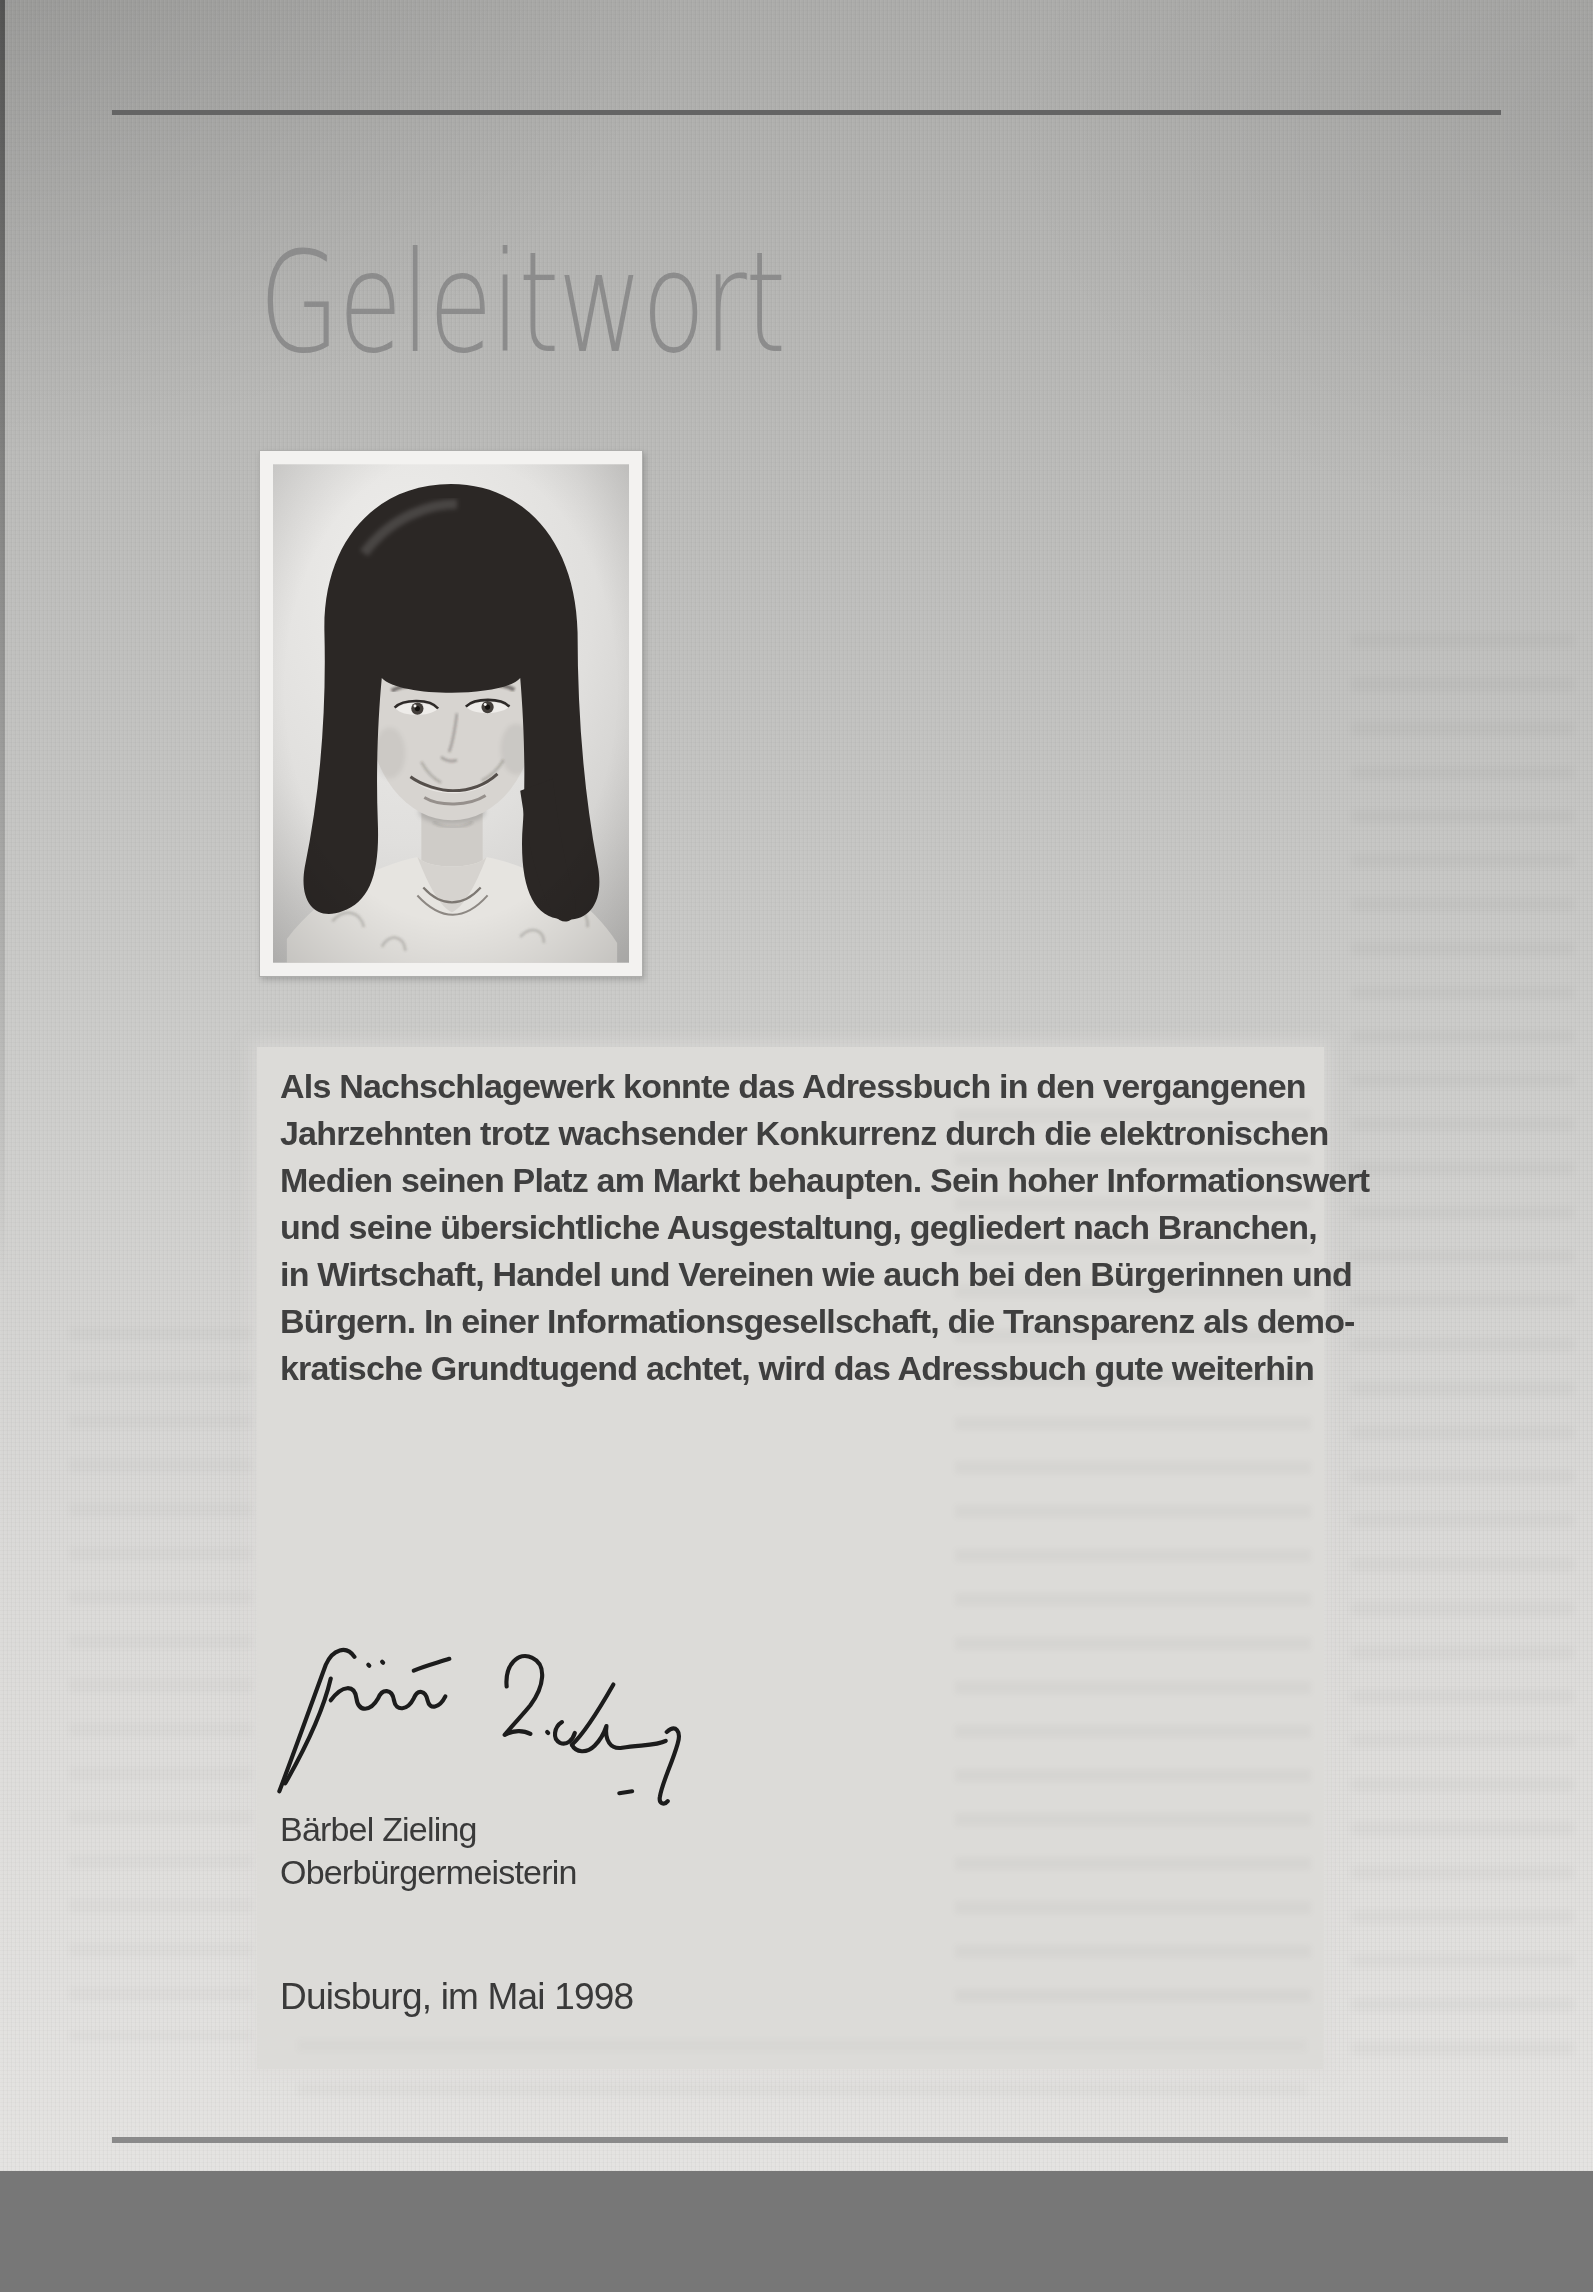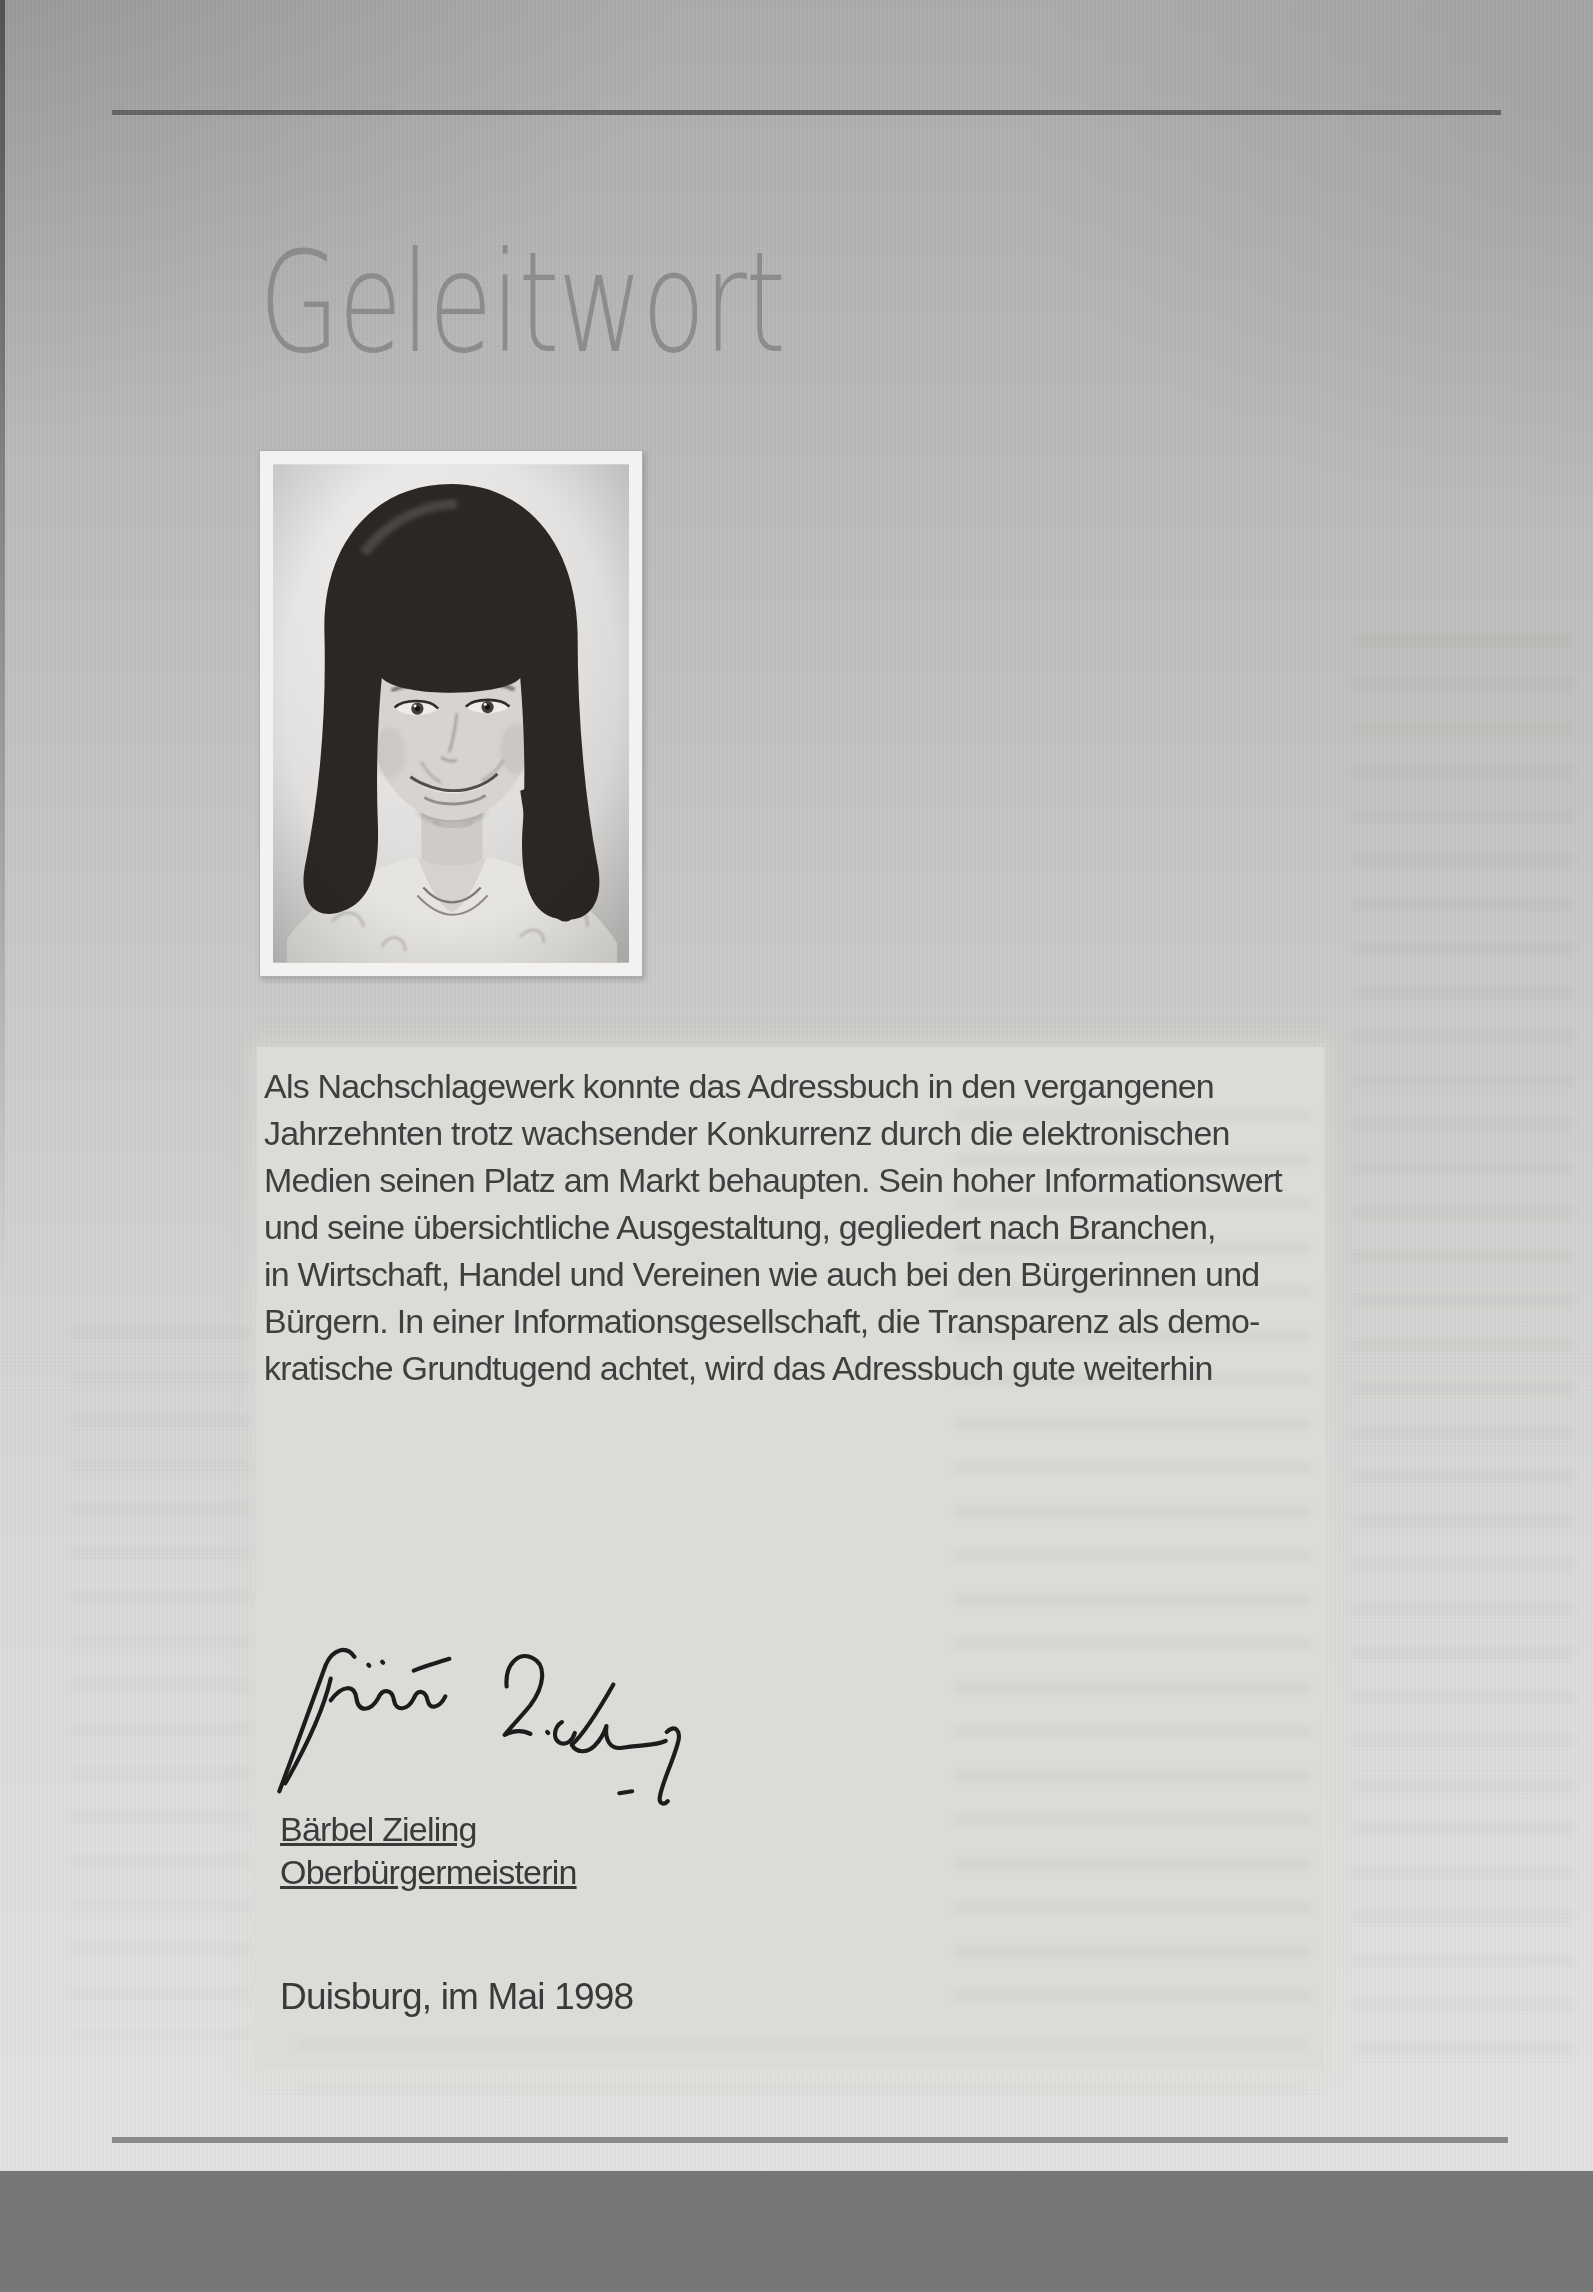--- a/index.html
+++ b/index.html
@@ -63,34 +63,33 @@
     background:repeating-linear-gradient(to bottom,
       rgba(80,80,78,.5) 0 13px, rgba(0,0,0,0) 13px 44px);
     filter:blur(3px);
   }
   .ghost-right-inner{left:955px;top:1109px;width:356px;height:921px;opacity:.085;}
   .ghost-far-right{left:1351px;top:634px;width:223px;height:1445px;opacity:.07;}
   .ghost-left-margin{left:69px;top:1327px;width:183px;height:713px;opacity:.06;}
   .ghost-bottom{left:297px;top:2039px;width:1010px;height:89px;opacity:.05;}
 
   .para{
-    position:absolute;left:264px;
+    position:absolute;left:280px;
     font-size:34px;line-height:47px;letter-spacing:-0.8px;
-    color:#3f3f3f;white-space:nowrap;
+    color:#3f3f3f;white-space:nowrap;font-weight:bold;
   }
   .para-1{top:1063px;}
   .para-2{top:1478px;}
 
   .signature-box{position:absolute;left:269px;top:1643px;width:416px;height:168px;}
 
   .signer{
     position:absolute;left:280px;top:1808px;
     font-size:34px;line-height:43px;letter-spacing:-0.8px;color:#3a3a3a;
     white-space:nowrap;
-    text-decoration:underline;
   }
   .dateline{
     position:absolute;left:280px;top:1976px;
     font-size:37px;letter-spacing:-0.8px;color:#3a3a3a;white-space:nowrap;
   }
   .page-number{
     position:absolute;left:1400px;top:2183px;
     font-size:29px;color:#2f2f2f;letter-spacing:0;
   }
 </style>

